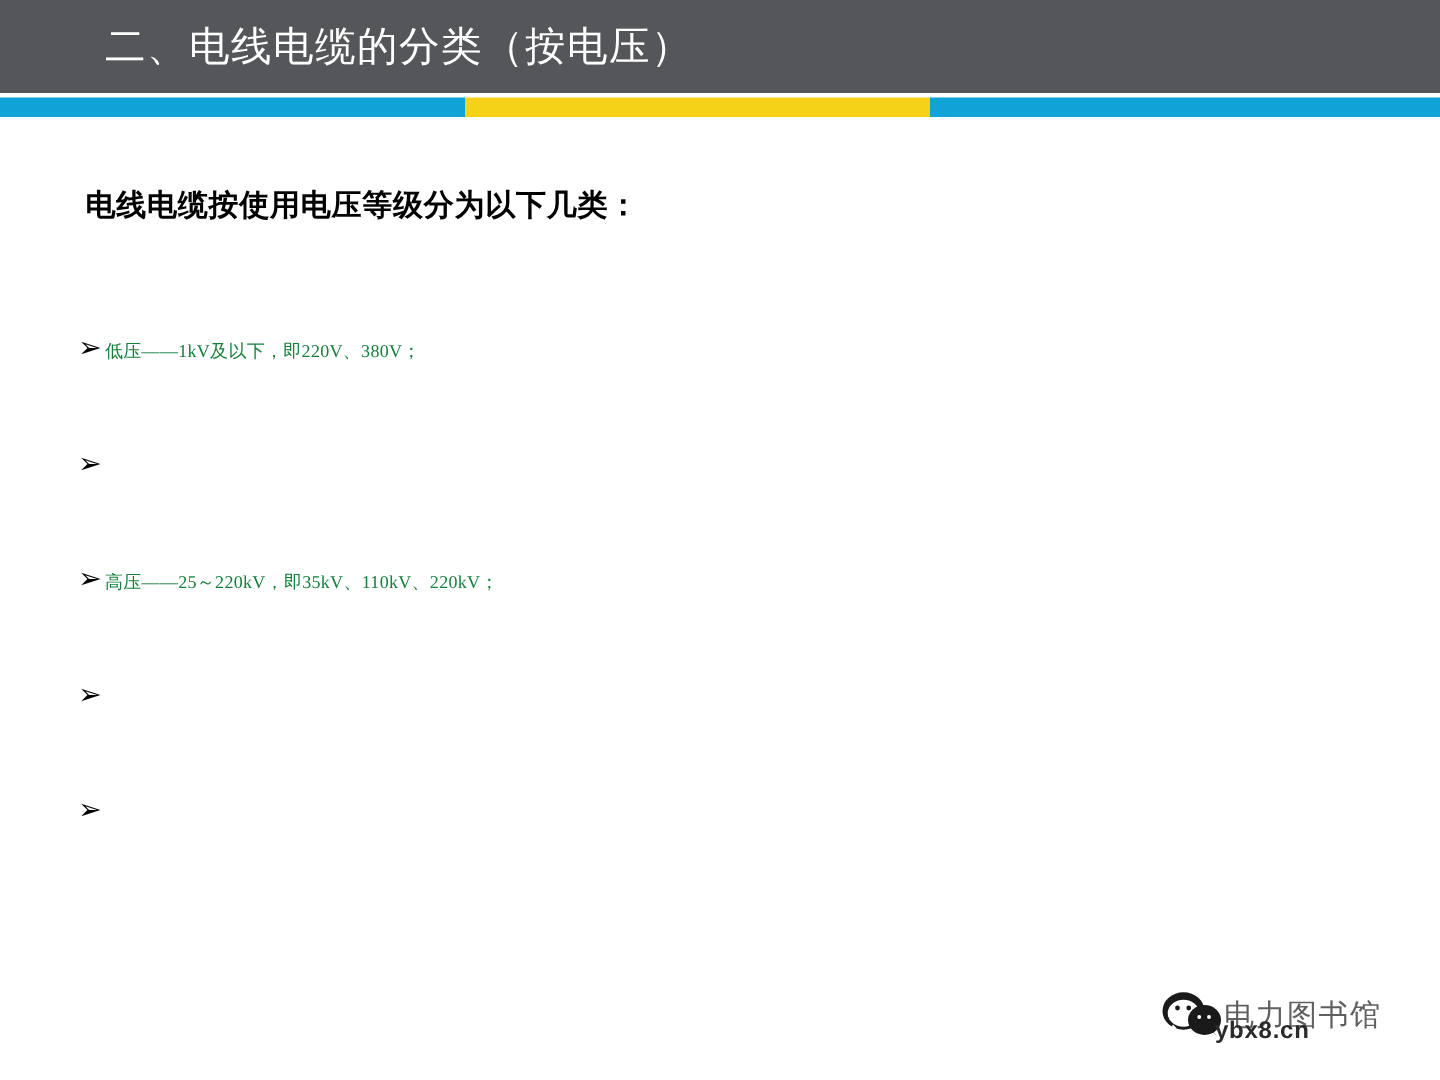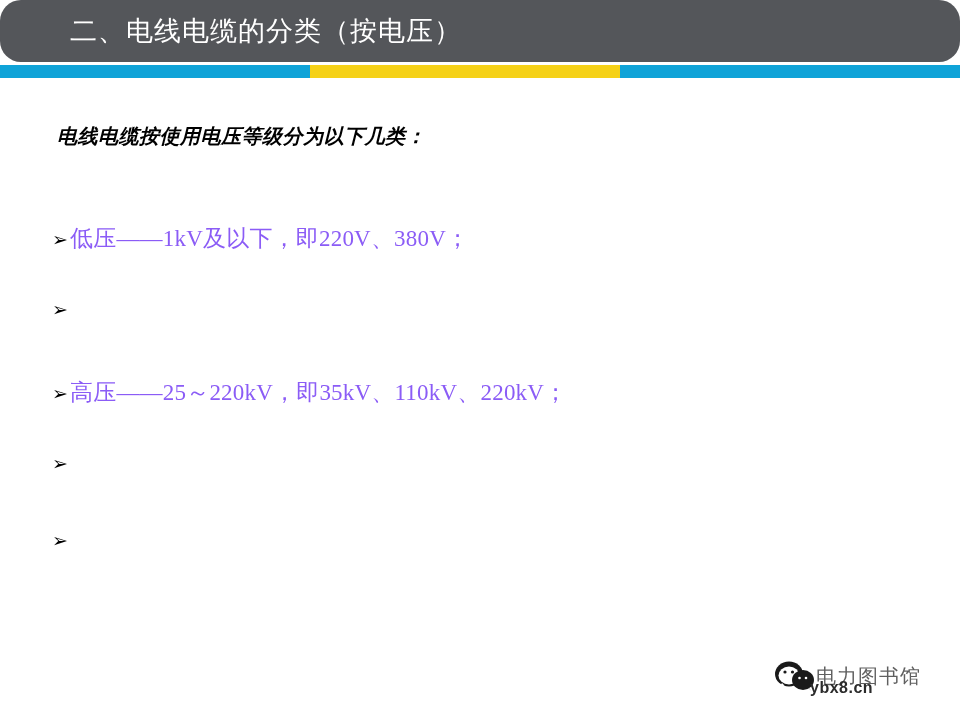--- a/index.html
+++ b/index.html
@@ -25,21 +25,20 @@
     overflow: hidden;
   }
 
   
   #header-bar {
     position: absolute;
     left: 0; top: 0;
     width: 960px;
     height: 62px;
     background: #54565a;
-    border-radius: 21px;
   }
   #header-title {
     position: absolute;
     left: 70px;
     top: 0;
     height: 62px;
     line-height: 62px;
     color: #ffffff;
     font-size: 27px;
     letter-spacing: 1px;
@@ -71,21 +70,20 @@
   }
   #body-heading {
     position: absolute;
     left: 57px;
     top: 45px;
     font-size: 20px;
     font-weight: bold;
     color: #000000;
     letter-spacing: 0.5px;
     white-space: nowrap;
-    font-style: italic;
   }
 
   #bullet-list {
     position: absolute;
     left: 52px;
     top: 145px;
     width: 880px;
   }
   .bullet-row {
     display: flex;
@@ -96,22 +94,22 @@
   .bullet-marker {
     font-size: 19px;
     line-height: 1;
     color: #000000;
     margin-right: 1px;
     display: inline-block;
     width: 17px;
     flex: 0 0 17px;
   }
   .bullet-text {
-    font-size: 23px;
-    color: #8b5cf6;
+    font-size: 12px;
+    color: #15803d;
     letter-spacing: 0.2px;
   }
 
   
   #watermark {
     position: absolute;
     left: 770px;
     top: 655px;
     width: 190px;
     height: 60px;

